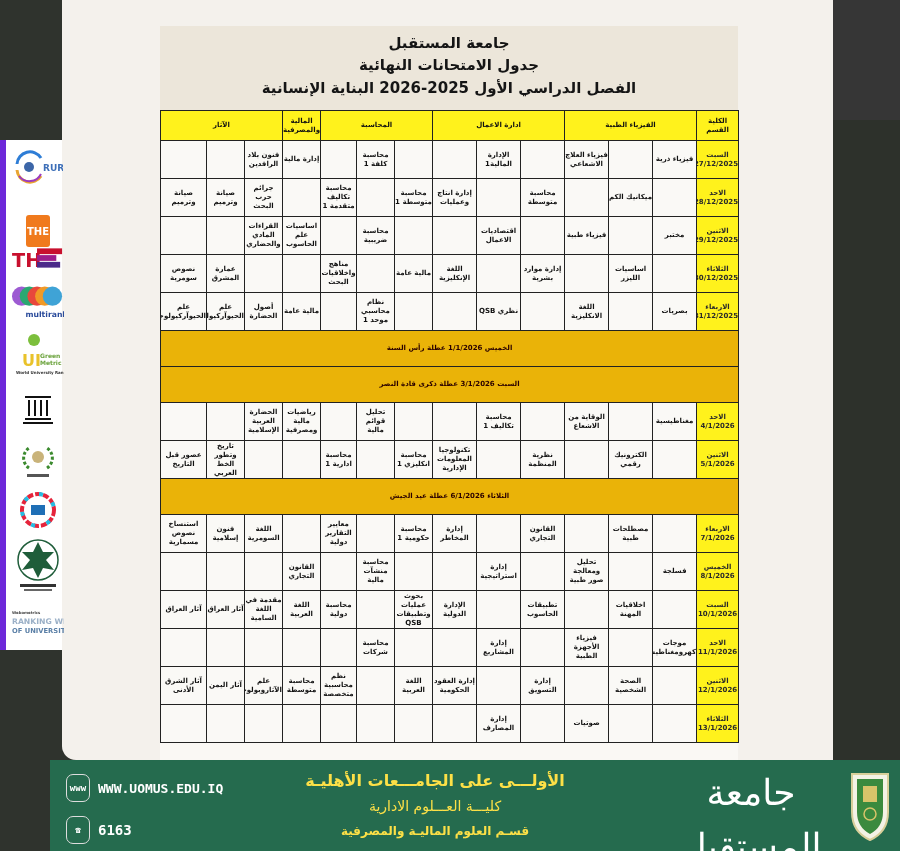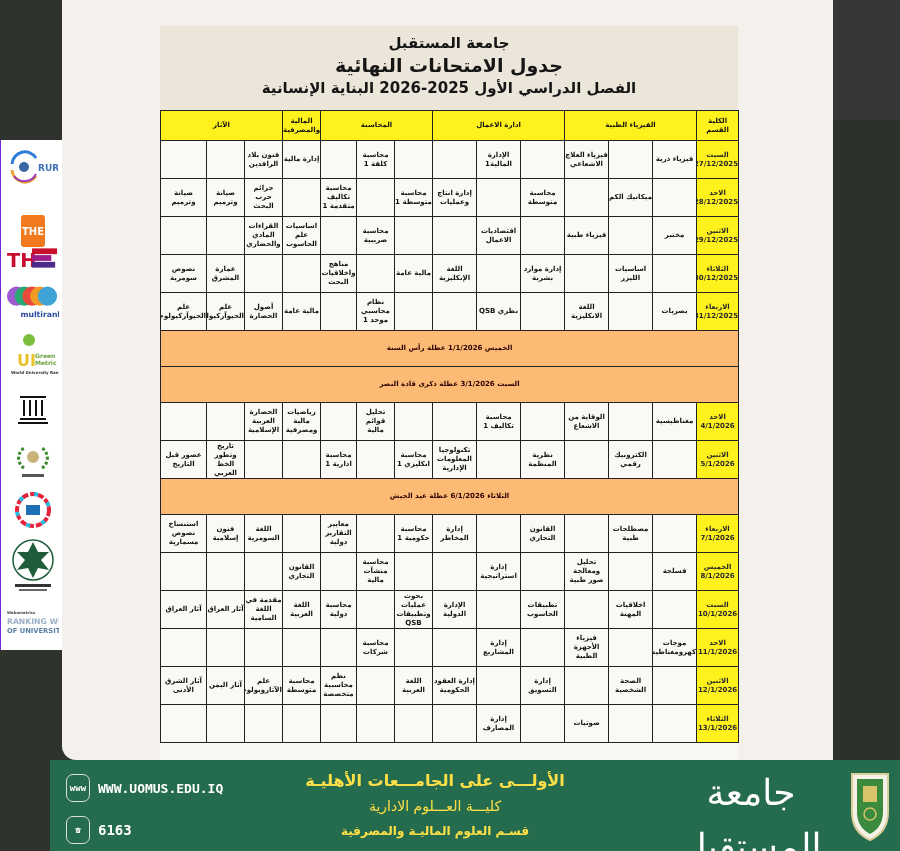--- a/index.html
+++ b/index.html
@@ -1,35 +1,35 @@
 <!DOCTYPE html>
 <html><head>
 <meta charset="utf-8">
 <style>
   * { box-sizing: border-box; margin: 0; padding: 0; }
   html, body { width: 900px; height: 851px; overflow: hidden; background: #2f332d; font-family: "DejaVu Sans", sans-serif; }
   .frame { position: relative; width: 900px; height: 851px; }
   .right-strip { position: absolute; left: 833px; top: 0; width: 67px; height: 760px; background: #363636; }
   .right-strip .lower { position: absolute; left: 0; top: 120px; width: 67px; height: 640px; background: #2d312b; }
   .paper { position: absolute; left: 62px; top: 0; width: 771px; height: 760px; background: #f4f1ec; border-bottom-left-radius: 14px; }
-  .sidebar { position: absolute; left: 0; top: 140px; width: 62px; height: 510px; background: #ffffff; border-left: 1px solid #6d28d9; }
+  .sidebar { position: absolute; left: 0; top: 140px; width: 62px; height: 510px; background: #ffffff; border-left: 6px solid #6d28d9; }
   .logo { position: absolute; left: 6px; width: 52px; display: flex; align-items: center; justify-content: center; font-weight: bold; }
   .doc { position: absolute; left: 160px; top: 26px; width: 578px; height: 734px; background: #faf8f4; }
   .title-block { position: absolute; left: 0; top: 0; width: 578px; height: 86px; background: #ece6da; text-align: center; direction: rtl; }
   .title-block div { font-family: "DejaVu Sans", sans-serif; font-weight: bold; color: #151515; }
   .t1 { font-size: 15px; line-height: 22px; padding-top: 6px; }
-  .t2 { font-size: 19px; line-height: 22px; }
+  .t2 { font-size: 15px; line-height: 22px; }
   .t3 { font-size: 15px; line-height: 24px; }
   table.sched { position: absolute; left: 0; top: 84px; width: 578px; border-collapse: collapse; direction: rtl; table-layout: fixed; }
   table.sched td, table.sched th { border: 1px solid #222; font-size: 7px; text-align: center; vertical-align: middle; color: #111; font-weight: bold; line-height: 9px; overflow: hidden; }
   table.sched th { background: #fff21c; height: 30px; }
   table.sched td.day { background: #fff21c; color: #2a2a2a; font-size: 7px; }
   table.sched tr.r td { height: 38px; background: #faf9f6; }
   table.sched tr.r td.day { background: #fff21c; }
-  table.sched tr.holiday td { background: #fdba74; height: 36px; color: #2a0000; font-size: 7px; }
+  table.sched tr.holiday td { background: #eab308; height: 36px; color: #2a0000; font-size: 7px; }
   .footer { position: absolute; left: 50px; top: 760px; width: 850px; height: 91px; background: #256b4e; padding-left: 26px; }
   .foot-web { position: absolute; left: 16px; top: 14px; display: flex; align-items: center; gap: 8px; color: #fff; font-family: "DejaVu Sans Mono", monospace; font-weight: bold; font-size: 13px; }
   .foot-phone { position: absolute; left: 16px; top: 56px; display: flex; align-items: center; gap: 8px; color: #fff; font-family: "DejaVu Sans Mono", monospace; font-weight: bold; font-size: 14px; }
   .icon-box { width: 24px; height: 28px; border: 1.5px solid #ddd; border-radius: 7px; display: flex; align-items: center; justify-content: center; color: #fff; font-size: 9px; }
   .foot-center { position: absolute; left: 240px; top: 8px; width: 290px; text-align: center; color: #fde047; direction: rtl; font-weight: bold; }
   .foot-center .l1 { font-size: 16px; line-height: 26px; }
   .foot-center .l2 { font-size: 14px; line-height: 24px; font-weight: normal; }
   .foot-center .l3 { font-size: 12px; line-height: 26px; }
   .foot-brand { position: absolute; left: 606px; top: 6px; width: 190px; text-align: center; color: #fff; }
   .foot-brand .ar { font-family: "DejaVu Serif", serif; font-size: 36px; line-height: 54px; direction: rtl; }

